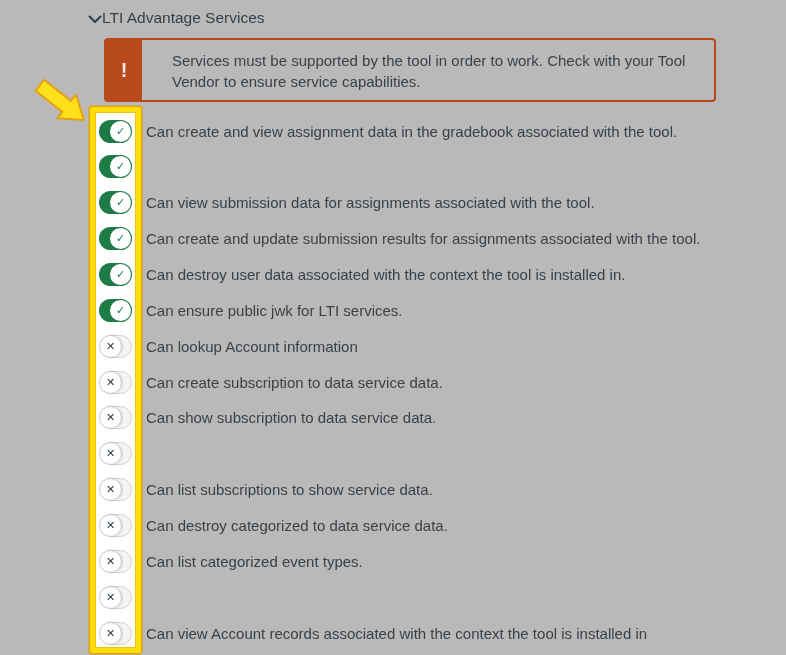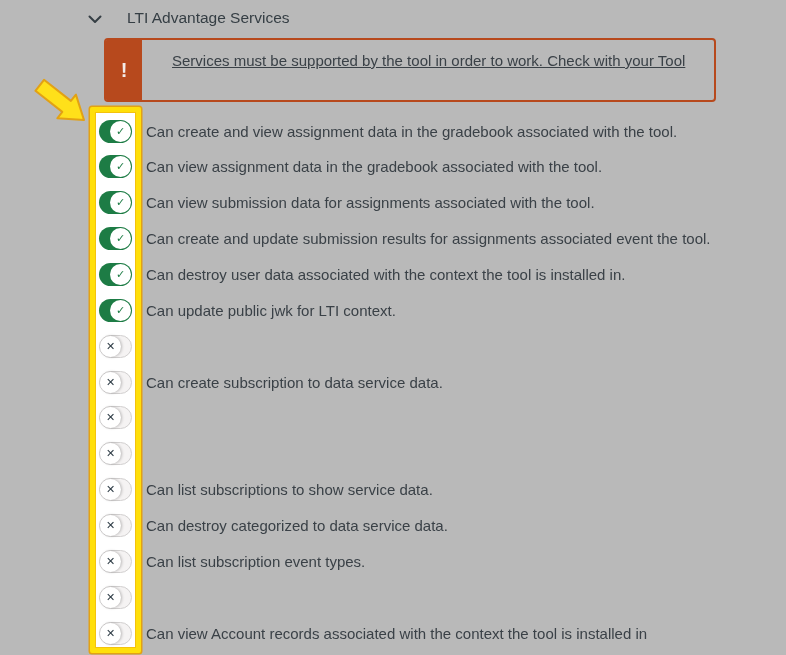--- a/index.html
+++ b/index.html
@@ -8,21 +8,21 @@
     position:relative;
     overflow:hidden;
     background:#b9b9b9;
     font-family:"Liberation Sans", sans-serif;
     color:#3a4147;
   }
 
   
   .section-header{
     position:absolute;left:88px;top:9px;
-    display:flex;align-items:center;gap:25px;
+    display:flex;align-items:center;gap:0;
     font-size:15.5px;color:#353e44;
     background:none;border:none;padding:0;cursor:pointer;
     font-family:"Liberation Sans", sans-serif;
   }
   .chev{display:inline-flex;margin-top:2px;}
 
   
   .banner{
     position:absolute;left:104px;top:38px;
     width:612px;height:64px;
@@ -34,21 +34,21 @@
     width:36px;flex:0 0 36px;
     background:#b7491d;
     border-radius:1px 0 0 1px;
     display:flex;align-items:center;justify-content:center;
     color:#f3ece8;font-size:20px;font-weight:bold;
   }
   .banner-text{
     padding:10px 12px 10px 30px;
     font-size:15px;line-height:21px;color:#3a4147;
   }
-  .banner-text span{display:block;text-decoration:underline;}
+  .banner-text span{display:block;}
 
   
   .hl-box{
     position:absolute;left:90px;top:107px;
     width:51px;height:546px;
     box-sizing:border-box;
     background:#ffffff;
     border:5px solid #ffdf0a;
     border-radius:2px;
     box-shadow:0 0 0 1.5px #e2a115, inset 0 0 0 1px #f4c20d;
@@ -98,80 +98,82 @@
   </span>
   <span>LTI Advantage Services</span>
 </button>
 
 <div class="banner">
   <div class="banner-icon">
     <span>!</span>
   </div>
   <div class="banner-text">
     <span>Services must be supported by the tool in order to work. Check with your Tool</span>
+    <span>Vendor to ensure service capabilities.</span>
   </div>
 </div>
 
 <div class="hl-box"></div>
 <svg class="hl-arrow" width="66" height="50" viewBox="0 0 66 50">
   <polygon points="9.4,14.8 36.3,35.9 31.3,42.3 58,44 49.9,18.6 44.9,24.9 18.0,3.8" fill="#ffe01a" stroke="#e2a115" stroke-width="2" stroke-linejoin="round"></polygon>
 </svg>
 
 <div id="service-rows">
     <div class="service-row" style="top: 113px;">
     <button class="toggle on">
       <span class="knob">✓</span>
     </button>
     <span class="service-label">Can create and view assignment data in the gradebook associated with the tool.</span>
   </div>
     <div class="service-row" style="top: 148.86px;">
     <button class="toggle on">
       <span class="knob">✓</span>
     </button>
-    <span class="service-label">Can view assignment data in the gradebook associated with the tool.</span>
   </div>
     <div class="service-row" style="top: 184.72px;">
     <button class="toggle on">
       <span class="knob">✓</span>
     </button>
     <span class="service-label">Can view submission data for assignments associated with the tool.</span>
   </div>
     <div class="service-row" style="top: 220.58px;">
     <button class="toggle on">
       <span class="knob">✓</span>
     </button>
-    <span class="service-label">Can create and update submission results for assignments associated event the tool.</span>
+    <span class="service-label">Can create and update submission results for assignments associated with the tool.</span>
   </div>
     <div class="service-row" style="top: 256.44px;">
     <button class="toggle on">
       <span class="knob">✓</span>
     </button>
     <span class="service-label">Can destroy user data associated with the context the tool is installed in.</span>
   </div>
     <div class="service-row" style="top: 292.3px;">
     <button class="toggle on">
       <span class="knob">✓</span>
     </button>
-    <span class="service-label">Can update public jwk for LTI context.</span>
+    <span class="service-label">Can ensure public jwk for LTI services.</span>
   </div>
     <div class="service-row" style="top: 328.16px;">
     <button class="toggle off">
       <span class="knob">✕</span>
     </button>
+    <span class="service-label">Can lookup Account information</span>
   </div>
     <div class="service-row" style="top: 364.02px;">
     <button class="toggle off">
       <span class="knob">✕</span>
     </button>
     <span class="service-label">Can create subscription to data service data.</span>
   </div>
     <div class="service-row" style="top: 399.88px;">
     <button class="toggle off">
       <span class="knob">✕</span>
     </button>
+    <span class="service-label">Can show subscription to data service data.</span>
   </div>
     <div class="service-row" style="top: 435.74px;">
     <button class="toggle off">
       <span class="knob">✕</span>
     </button>
   </div>
     <div class="service-row" style="top: 471.6px;">
     <button class="toggle off">
       <span class="knob">✕</span>
     </button>
@@ -180,21 +182,21 @@
     <div class="service-row" style="top: 507.46px;">
     <button class="toggle off">
       <span class="knob">✕</span>
     </button>
     <span class="service-label">Can destroy categorized to data service data.</span>
   </div>
     <div class="service-row" style="top: 543.32px;">
     <button class="toggle off">
       <span class="knob">✕</span>
     </button>
-    <span class="service-label">Can list subscription event types.</span>
+    <span class="service-label">Can list categorized event types.</span>
   </div>
     <div class="service-row" style="top: 579.18px;">
     <button class="toggle off">
       <span class="knob">✕</span>
     </button>
   </div>
     <div class="service-row" style="top: 615.04px;">
     <button class="toggle off">
       <span class="knob">✕</span>
     </button>

